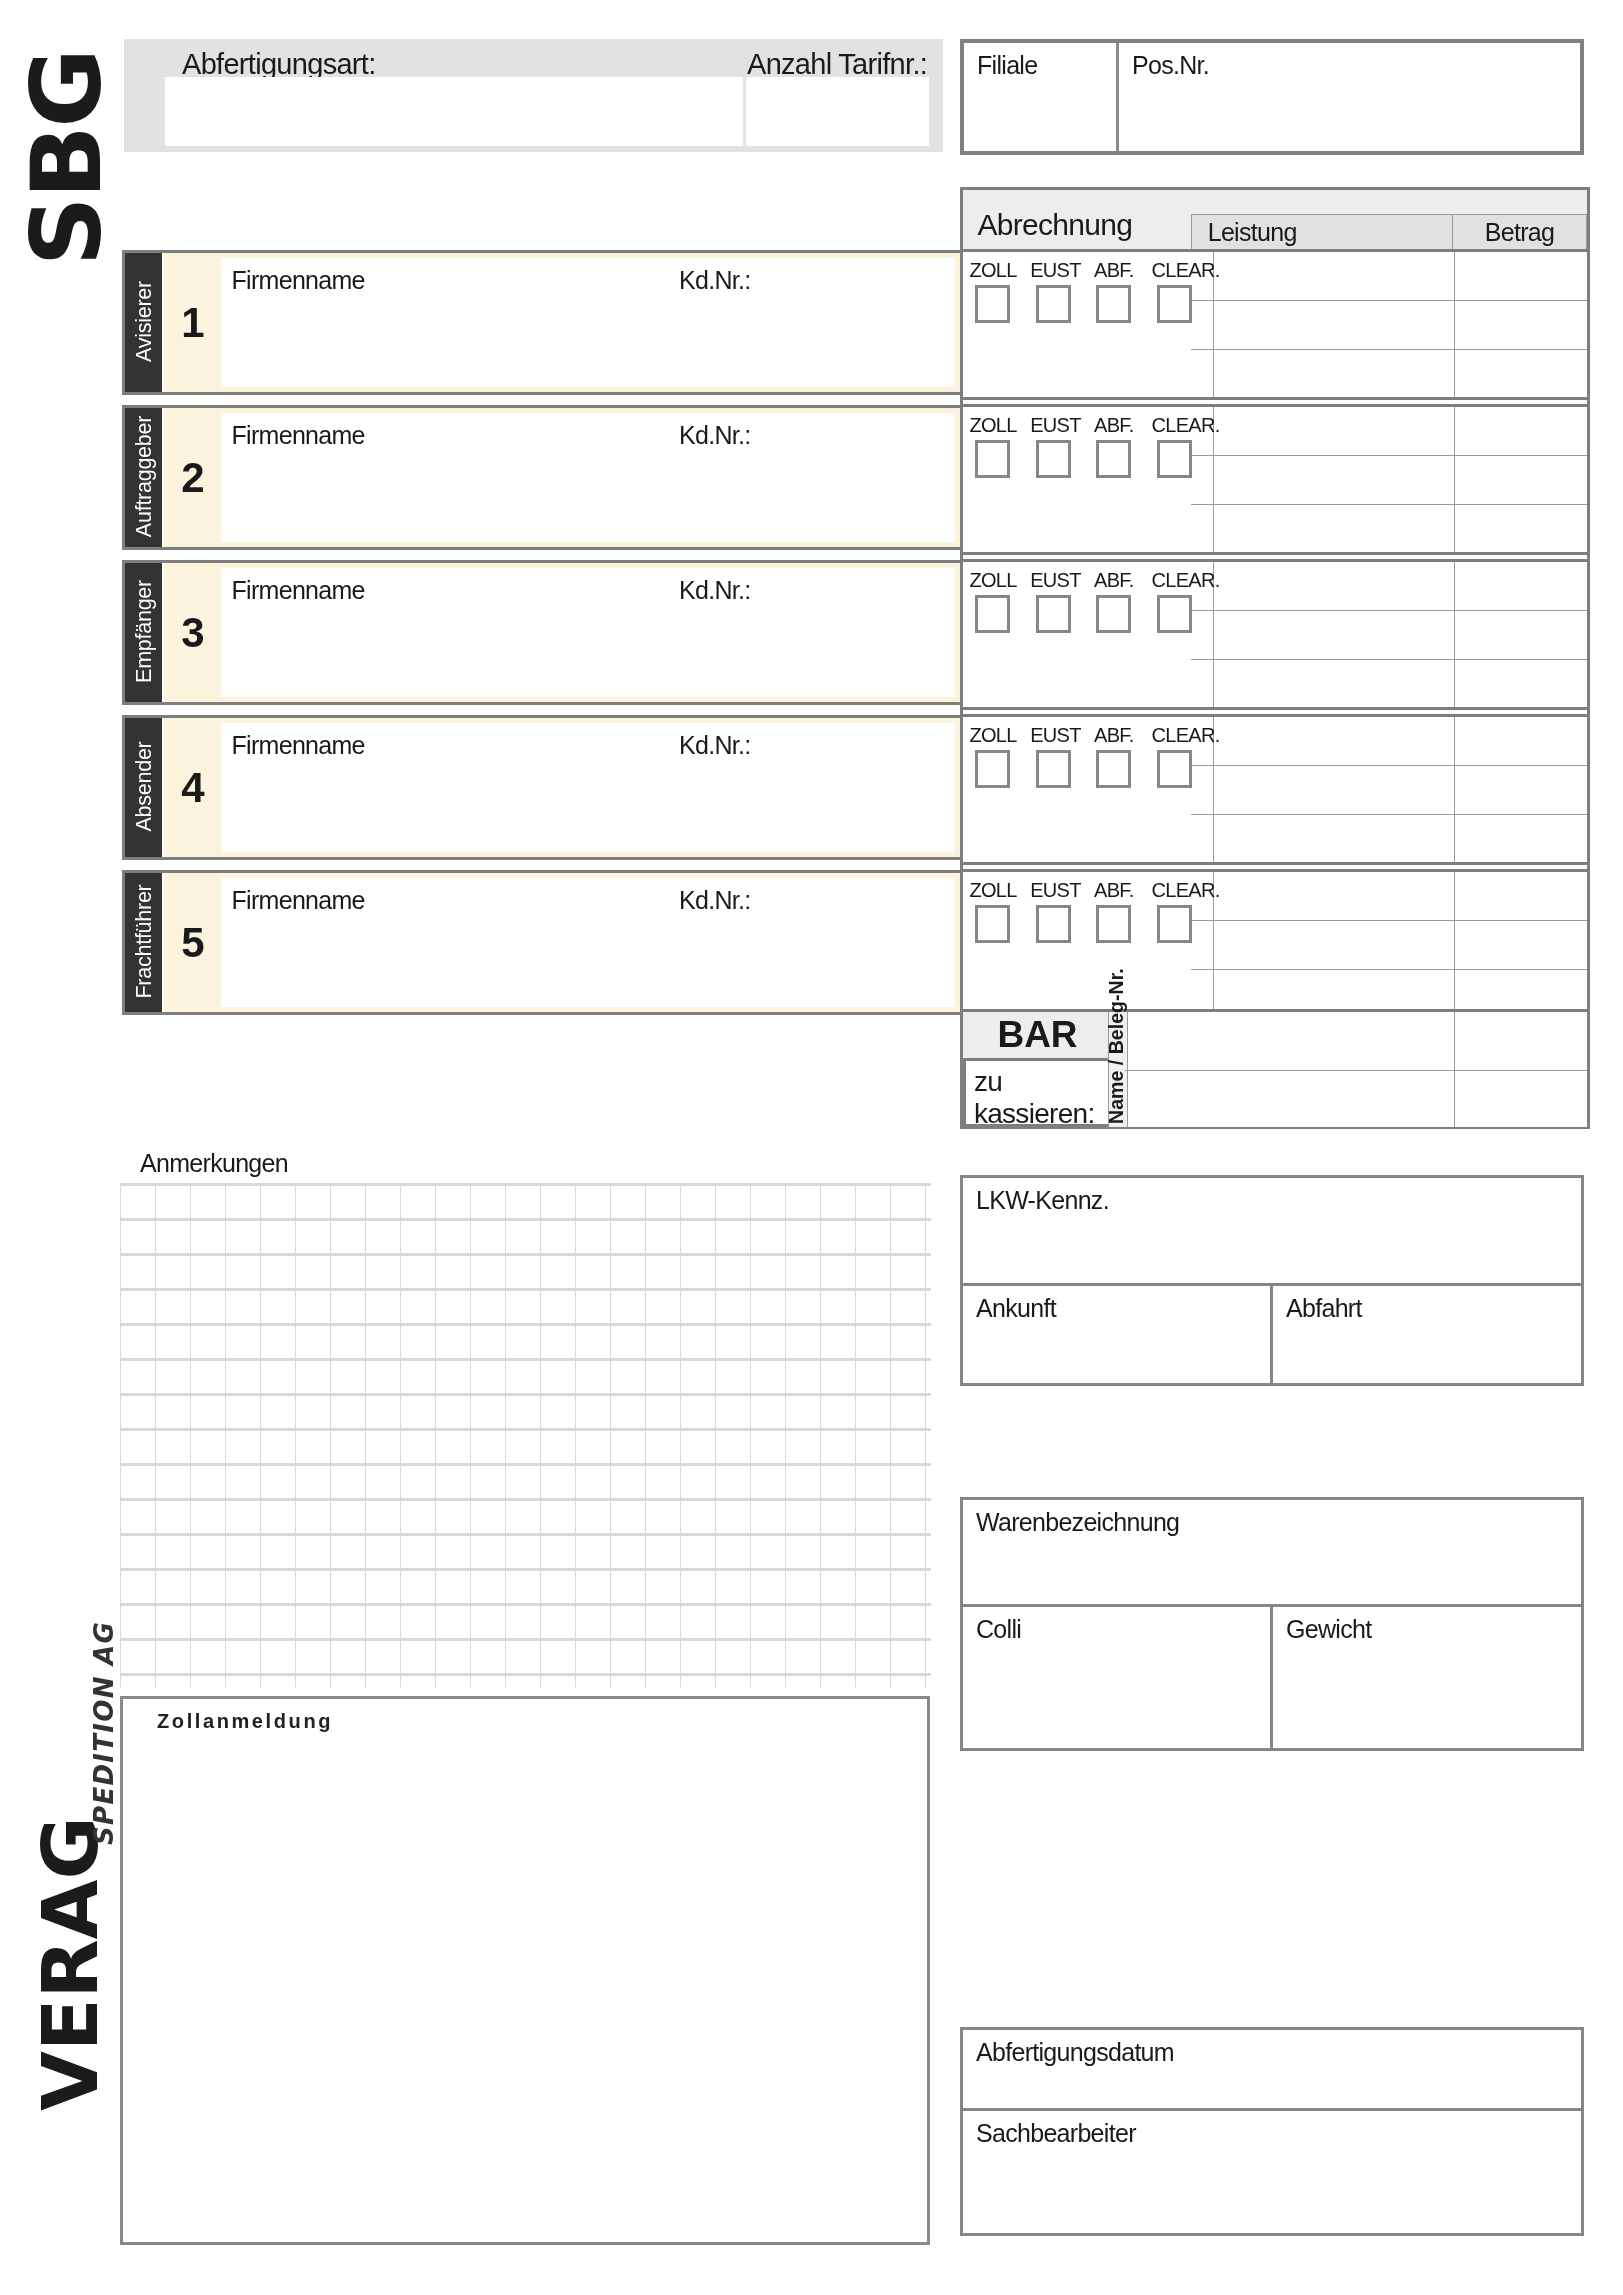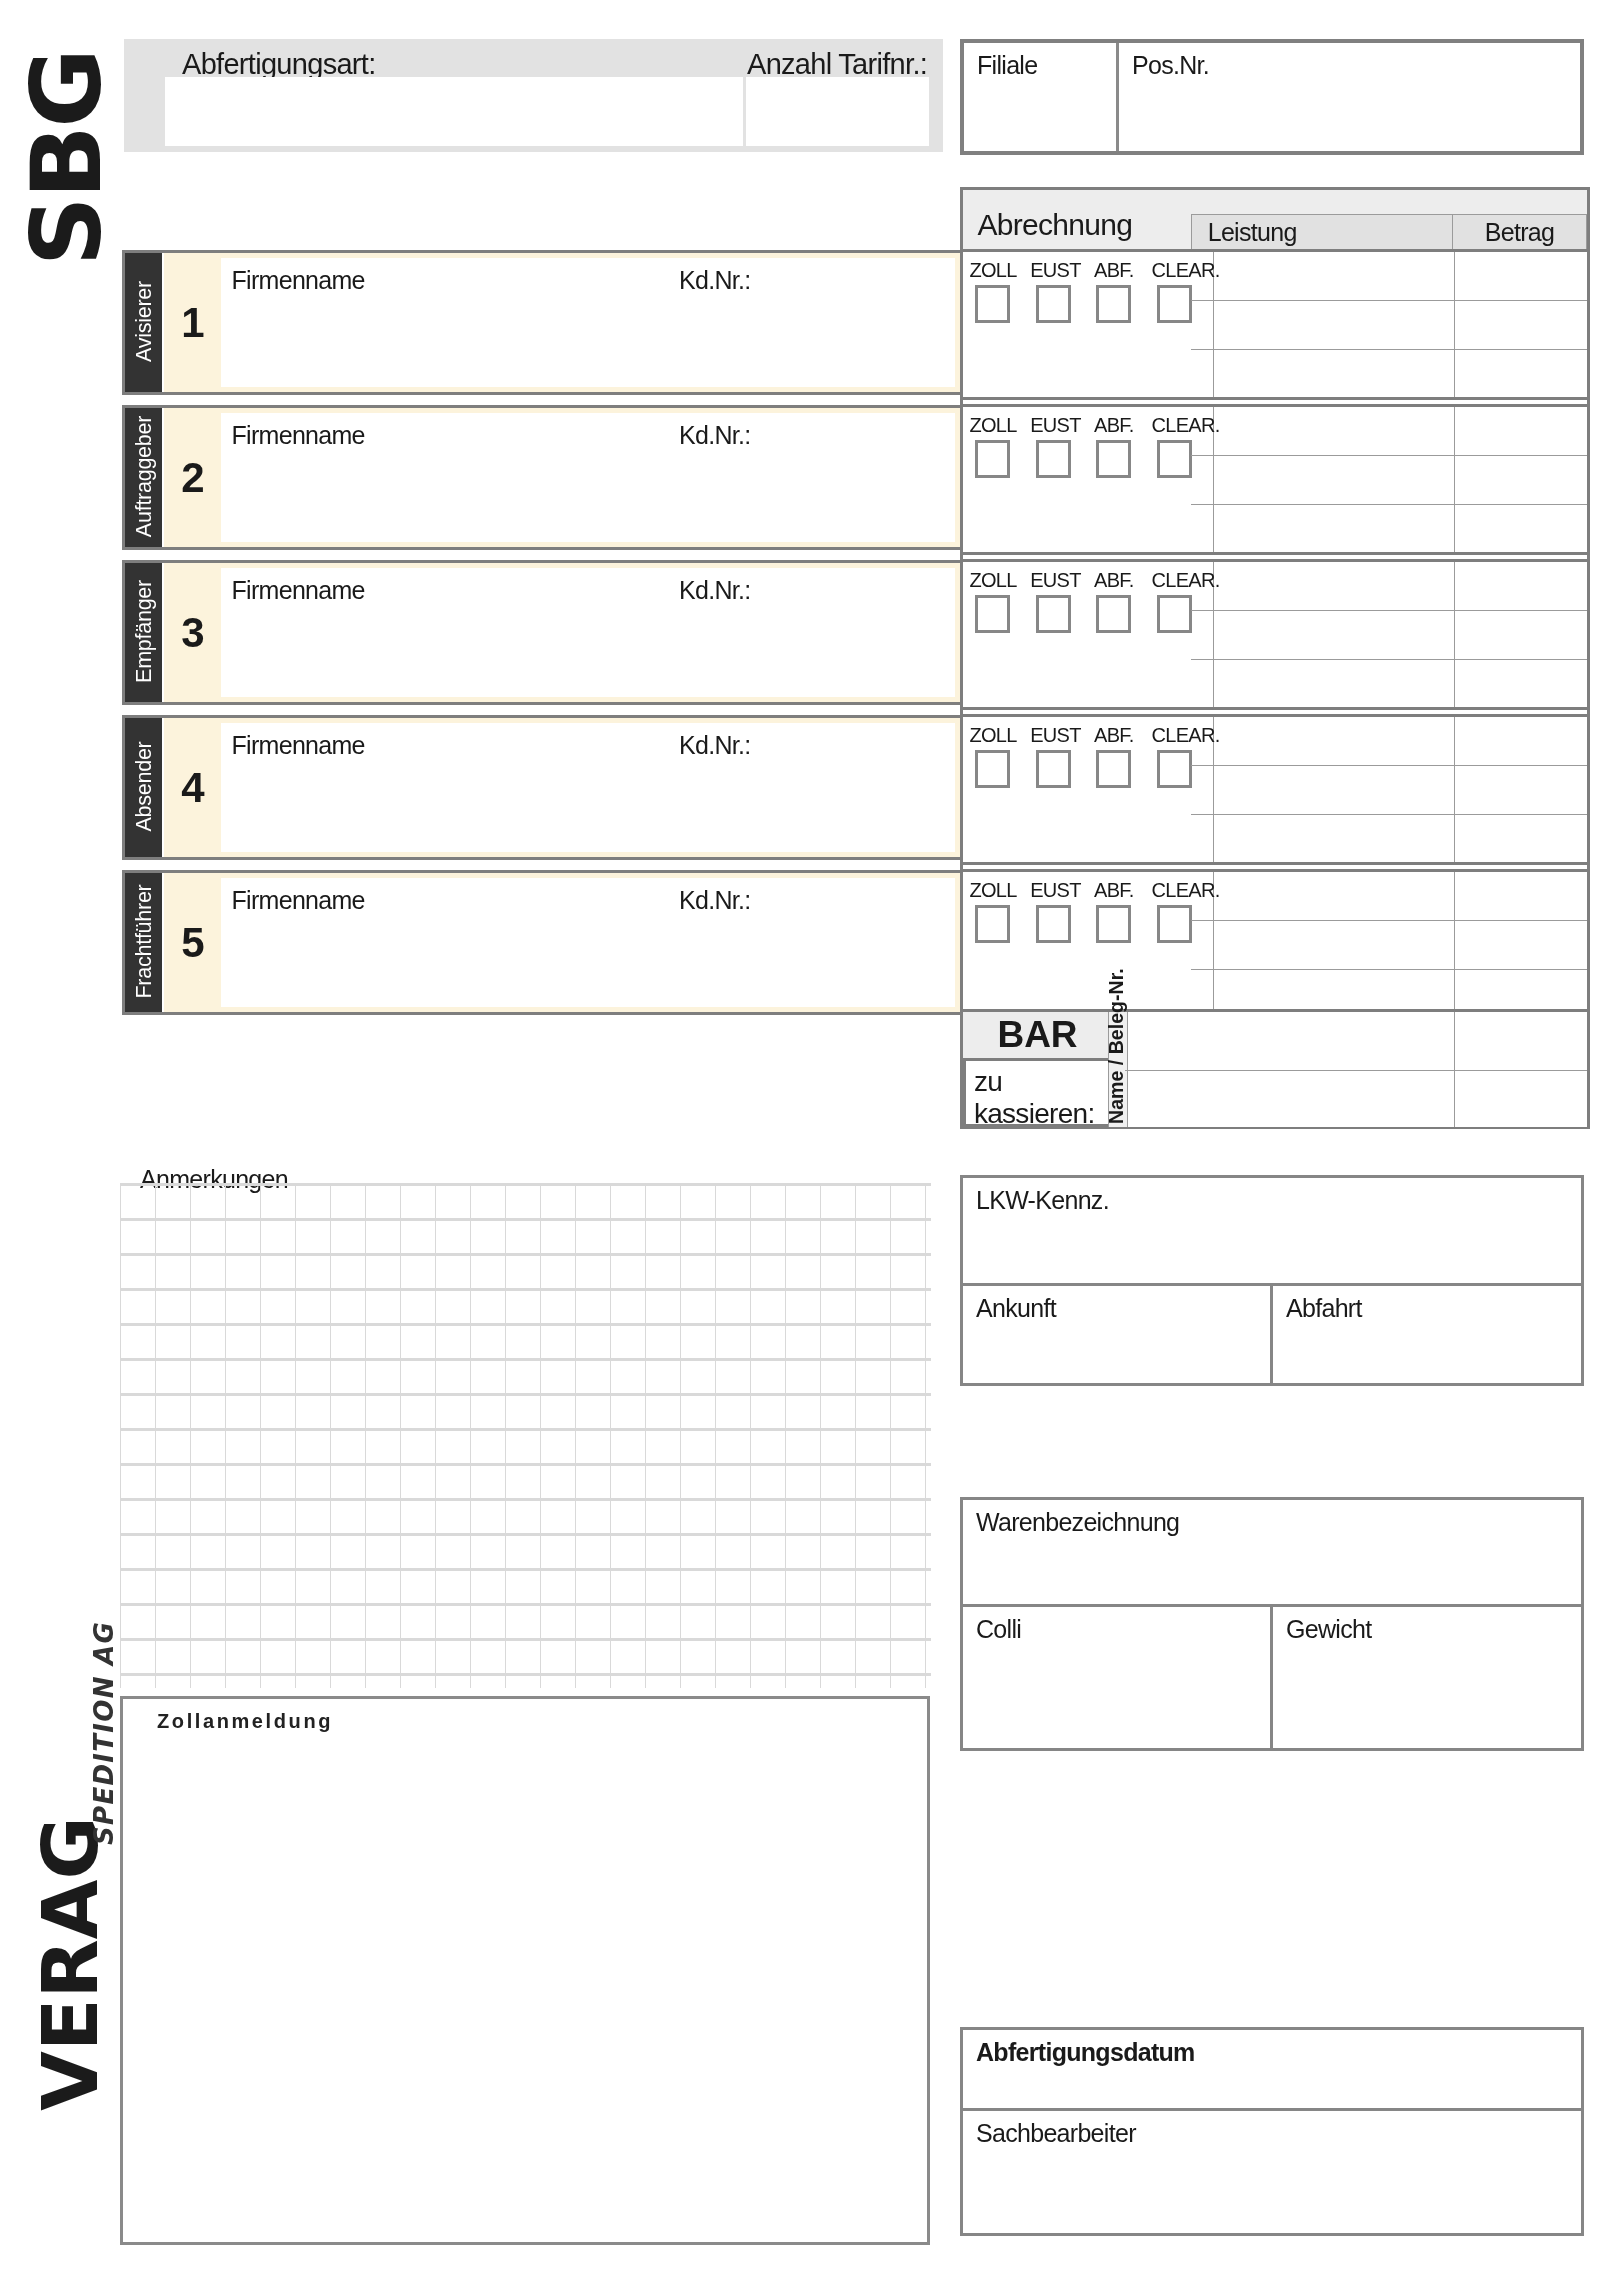--- a/index.html
+++ b/index.html
@@ -65,21 +65,21 @@
              border-left:1.3px solid #9b9b9b;border-right:1.3px solid #9b9b9b;}
   .namelbl{font-size:19.6px;font-weight:bold;letter-spacing:0px;line-height:17.7px;width:112px;
            text-align:center;left:145px;top:112px;}
   .barright{position:absolute;left:162px;right:0;top:0;bottom:0;display:grid;
             grid-template-columns:1fr 133px;grid-template-rows:1fr 1fr;}
   .barright .cell{border-top:1.3px solid #9b9b9b;}
   .barright .cell.b{border-left:1.3px solid #9b9b9b;}
   .barright .cell.r0{border-top:0;}
 
   
-  .notes-lbl{left:140px;top:1149px;margin-top:16px;}
+  .notes-lbl{left:140px;top:1149px;}
   .gridbox{left:120px;top:1183px;width:811px;height:505px;
     background-image:
       repeating-linear-gradient(to right,#d9d9d9 0 1.3px,transparent 1.3px 35px),
       repeating-linear-gradient(to bottom,#d9d9d9 0 2.6px,transparent 2.6px 35px);
   }
 
   
   .rbox{left:960px;width:624px;border:3.9px solid #868686;background:#fff;}
   .rlbl{position:absolute;left:13px;top:7.9px;}
   .hdiv{position:absolute;left:0;right:0;height:3.3px;background:#868686;}
@@ -372,21 +372,21 @@
     <div class="halfcell" style="left:310px;top:107px;right:0;">
       <div class="rlbl lbl">Gewicht</div>
     </div>
   </div>
 
   <div class="abs zollbox">
     <div class="zolllbl">Zollanmeldung</div>
   </div>
 
   <div class="abs rbox" style="top:2027px;height:209px;">
-    <div class="abs" style="left:0;right:0;top:0;height:100px;font-weight:bold;">
+    <div class="abs" style="left:0;right:0;top:0;height:100px;">
       <div class="rlbl lbl">Abfertigungsdatum</div>
     </div>
     <div class="hdiv" style="top:78px;"></div>
     <div class="abs" style="left:0;right:0;top:81px;bottom:0;text-align:center;">
       <div class="rlbl lbl">Sachbearbeiter</div>
     </div>
   </div>
 
   <div class="rot verag" style="left:31px;top:2163px;">VERAG</div>
   <div class="rot sped" style="left:89px;top:1845px;">SPEDITION AG</div>

